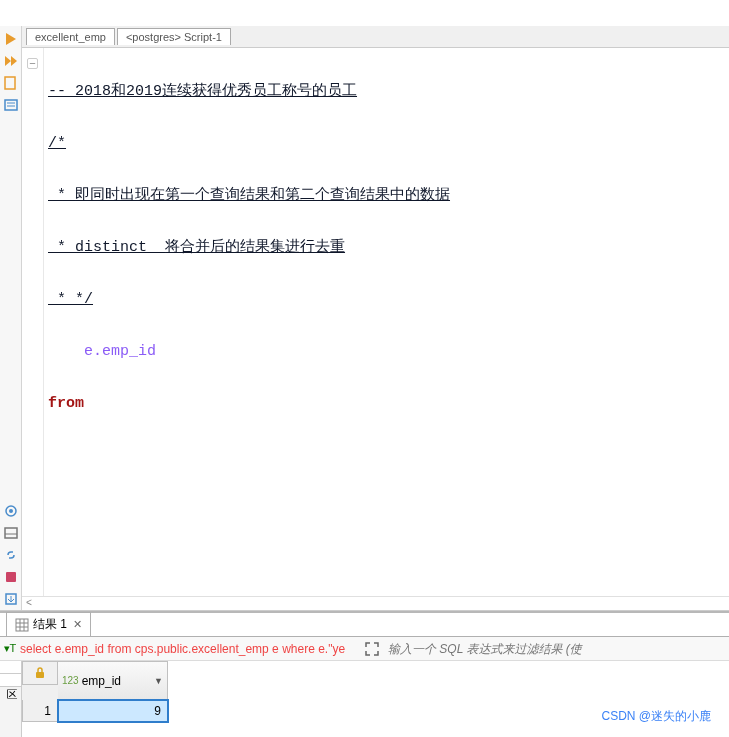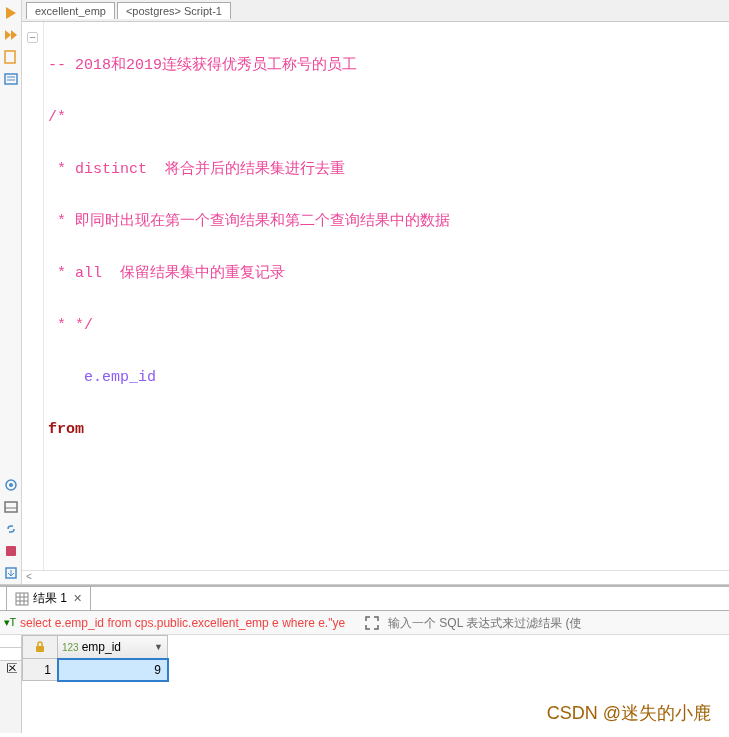--- a/index.html
+++ b/index.html
@@ -8,20 +8,21 @@
   font-size: 15px;
   background: #fff;
   overflow: hidden;
   width: 729px;
   height: 737px;
 }
 .main-container {
   display: flex;
   height: 585px;
   border-bottom: 1px solid #ccc;
+  margin-top: 26px;
 }
 .left-toolbar {
   width: 22px;
   background: #f7f7f7;
   border-right: 1px solid #d4d4d4;
   display: flex;
   flex-direction: column;
   padding-top: 2px;
 }
 .toolbar-icon {
@@ -85,21 +86,21 @@
 }
 .code-content {
   flex: 1;
   padding: 5px 0 5px 4px;
   line-height: 26px;
   white-space: pre;
   overflow: auto;
   position: relative;
 }
 .code-line { position: relative; }
-.c-comment { color: #ec4899; }
+.c-comment { color: #0f172a; text-decoration: underline; }
 .c-kwb { color: #a31515; font-weight: bold; }
 .c-text { color: #8b5cf6; }
 .hscroll {
   height: 14px;
   border-top: 1px solid #e0e0e0;
   display: flex;
   align-items: center;
   padding: 0 4px;
 }
 .harrow { color: #888; font-size: 10px; }
@@ -157,20 +158,21 @@
 }
 .fullscreen-icon {
   width: 16px; height: 16px;
   margin: 0 4px;
   display: inline-flex;
 }
 .filter-input {
   flex: 1;
   border: none;
   background: transparent;
+  font-style: italic;
   color: #999;
   font-family: sans-serif;
   font-size: 12px;
   padding: 2px 4px;
   outline: none;
 }
 .results-grid-area {
   flex: 1;
   display: flex;
 }
@@ -201,21 +203,21 @@
   height: 24px;
   border: 1px solid #c0c0c0;
   background: #f0f0f0;
   display: flex;
   align-items: center;
   justify-content: center;
   font-size: 11px;
 }
 .col-header {
   width: 110px;
-  height: 24px;
+  height: 39px;
   border: 1px solid #c0c0c0;
   border-left: none;
   background: linear-gradient(#fafafa, #e8e8e8);
   display: flex;
   align-items: center;
   padding: 0 4px;
   font-family: sans-serif;
   font-size: 12px;
   gap: 3px;
 }
@@ -248,23 +250,23 @@
   padding-right: 6px;
   font-family: sans-serif;
   font-size: 12px;
   outline: 2px solid #2f7dcb;
   outline-offset: -1px;
 }
 .watermark {
   position: fixed;
   right: 18px;
   bottom: 12px;
-  color: #a16207;
-  font-family: sans-serif;
-  font-size: 18px;
+  color: #3b82f6;
+  font-family: sans-serif;
+  font-size: 12px;
   pointer-events: none;
 }
 .lock-icon svg { fill: #daa520; }
 </style>
 </head>
 <body>
 
 <div class="main-container">
 
   <div class="left-toolbar">
@@ -327,23 +329,22 @@
       <div class="tab">excellent_emp</div>
       <div class="tab">&lt;postgres&gt; Script-1</div>
     </div>
     <div class="code-container">
       <div class="folding-gutter">
         <div class="fold-marker">−</div>
       </div>
       <div class="code-content">
 <div class="code-line"><span class="c-comment">-- 2018</span><span class="c-comment">和</span><span class="c-comment">2019</span><span class="c-comment">连续获得优秀员工称号的员工</span></div>
 <div class="code-line"><span class="c-comment">/*</span></div>
+<div class="code-line"><span class="c-comment"> * </span><span class="c-comment">即同时出现在第一个查询结果和第二个查询结果中的数据</span></div>
 <div class="code-line"><span class="c-comment"> * distinct  </span><span class="c-comment">将合并后的结果集进行去重</span></div>
-<div class="code-line"><span class="c-comment"> * </span><span class="c-comment">即同时出现在第一个查询结果和第二个查询结果中的数据</span></div>
-<div class="code-line"><span class="c-comment"> * all  </span><span class="c-comment">保留结果集中的重复记录</span></div>
 <div class="code-line"><span class="c-comment"> * */</span></div>
 <div class="code-line"><span>    </span><span class="c-text">e.emp_id</span></div>
 <div class="code-line"><span class="c-kwb">from</span></div>
 
 
 
 
 
 
 

